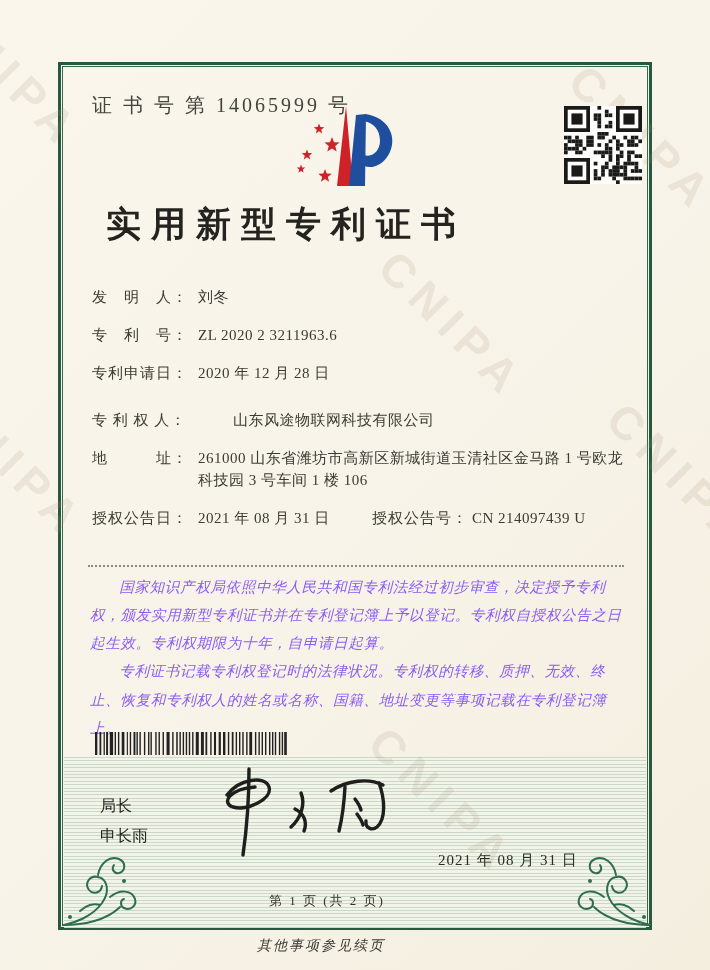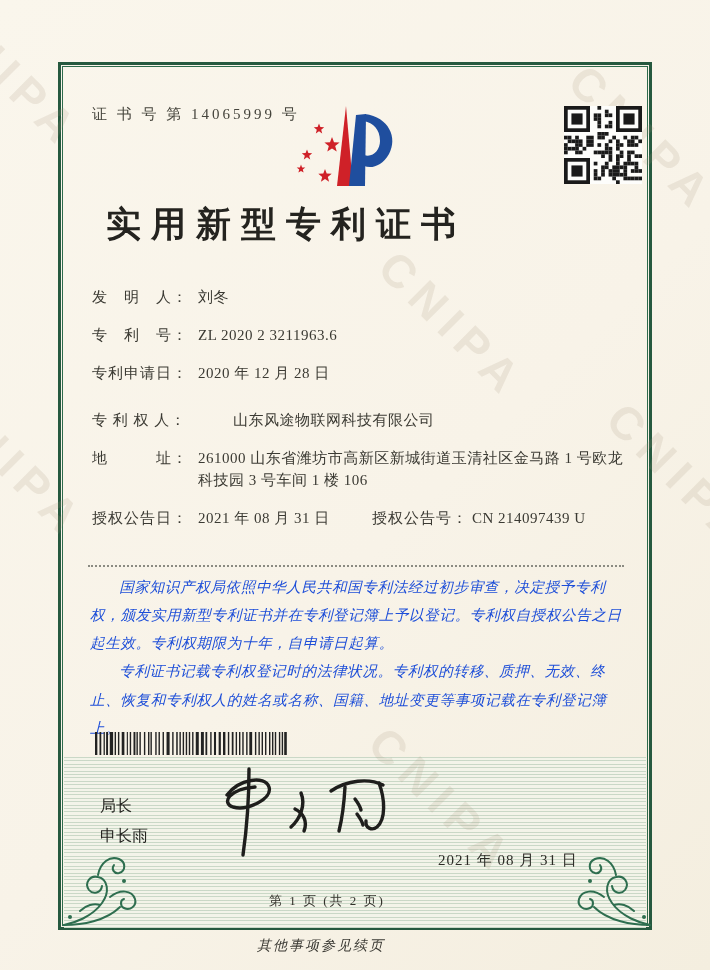--- a/index.html
+++ b/index.html
@@ -15,37 +15,37 @@
     background:
       repeating-linear-gradient(to bottom,
         rgba(122,162,132,.34) 0px, rgba(122,162,132,.34) .9px,
         rgba(244,245,233,0) .9px, rgba(244,245,233,0) 3.4px),
       #f3f4e9;}
   .wm{position:absolute;z-index:2;pointer-events:none;
     font-family:"Liberation Sans","DejaVu Sans",sans-serif;font-weight:bold;
     font-size:46px;letter-spacing:9px;color:rgba(168,146,126,.17);
     transform:rotate(45deg);transform-origin:left top;white-space:nowrap;}
   .content{position:absolute;inset:0;z-index:3;}
-  .cert-no{position:absolute;left:92px;top:105px;font-size:15px;letter-spacing:3px;color:#45443c;}
+  .cert-no{position:absolute;left:92px;top:92px;font-size:20px;letter-spacing:3px;color:#45443c;}
   .logo{position:absolute;left:276px;top:100px;}
   .qr{position:absolute;left:564px;top:106px;}
   .title{position:absolute;left:0;top:201px;width:572px;text-align:center;
     font-size:35px;font-weight:bold;letter-spacing:10px;color:#24231f;}
   .fields{position:absolute;left:92px;top:286px;width:532px;font-size:15px;}
   .field{display:flex;line-height:22px;margin-bottom:16px;}
   .field.gap-top{margin-top:25px;gap:35px;}
   .field-label{width:106px;flex:0 0 106px;white-space:pre;letter-spacing:1px;}
   .field-value{flex:1;letter-spacing:.5px;}
   .grant-row{display:flex;line-height:22px;margin-top:2px;}
   .grant-left{display:flex;width:280px;flex:0 0 280px;}
   .grant-right{display:flex;align-items:center;}
   .grant-right .field-label{width:auto;flex:0 0 auto;padding-right:4px;}
   .dotline{position:absolute;left:88px;top:565px;width:536px;border-top:2px dotted #8b8b82;}
   .body-text{position:absolute;left:90px;top:573px;width:534px;
-    font-size:14.6px;line-height:1.93;color:#1d4ed8;font-style:italic;letter-spacing:.6px;}
+    font-size:14.6px;line-height:1.93;color:#8b5cf6;font-style:italic;letter-spacing:.6px;}
   .body-text p{margin:0;text-indent:2em;}
   .barcode{position:absolute;left:95px;top:732px;}
   .corner{position:absolute;z-index:2;}
   .corner.left{left:62px;top:845px;}
   .corner.right{left:576px;top:845px;transform:scaleX(-1);}
   .signer{position:absolute;left:100px;top:791px;z-index:3;
     font-family:"Liberation Sans","DejaVu Sans",sans-serif;font-size:16px;color:#23231f;line-height:30px;}
   .sig-script{position:absolute;left:205px;top:765px;z-index:3;}
   .issue-date{position:absolute;left:438px;top:851px;font-size:15px;letter-spacing:1px;color:#2c2b26;z-index:3;}
   .page-info{position:absolute;left:0;top:892px;width:654px;text-align:center;

